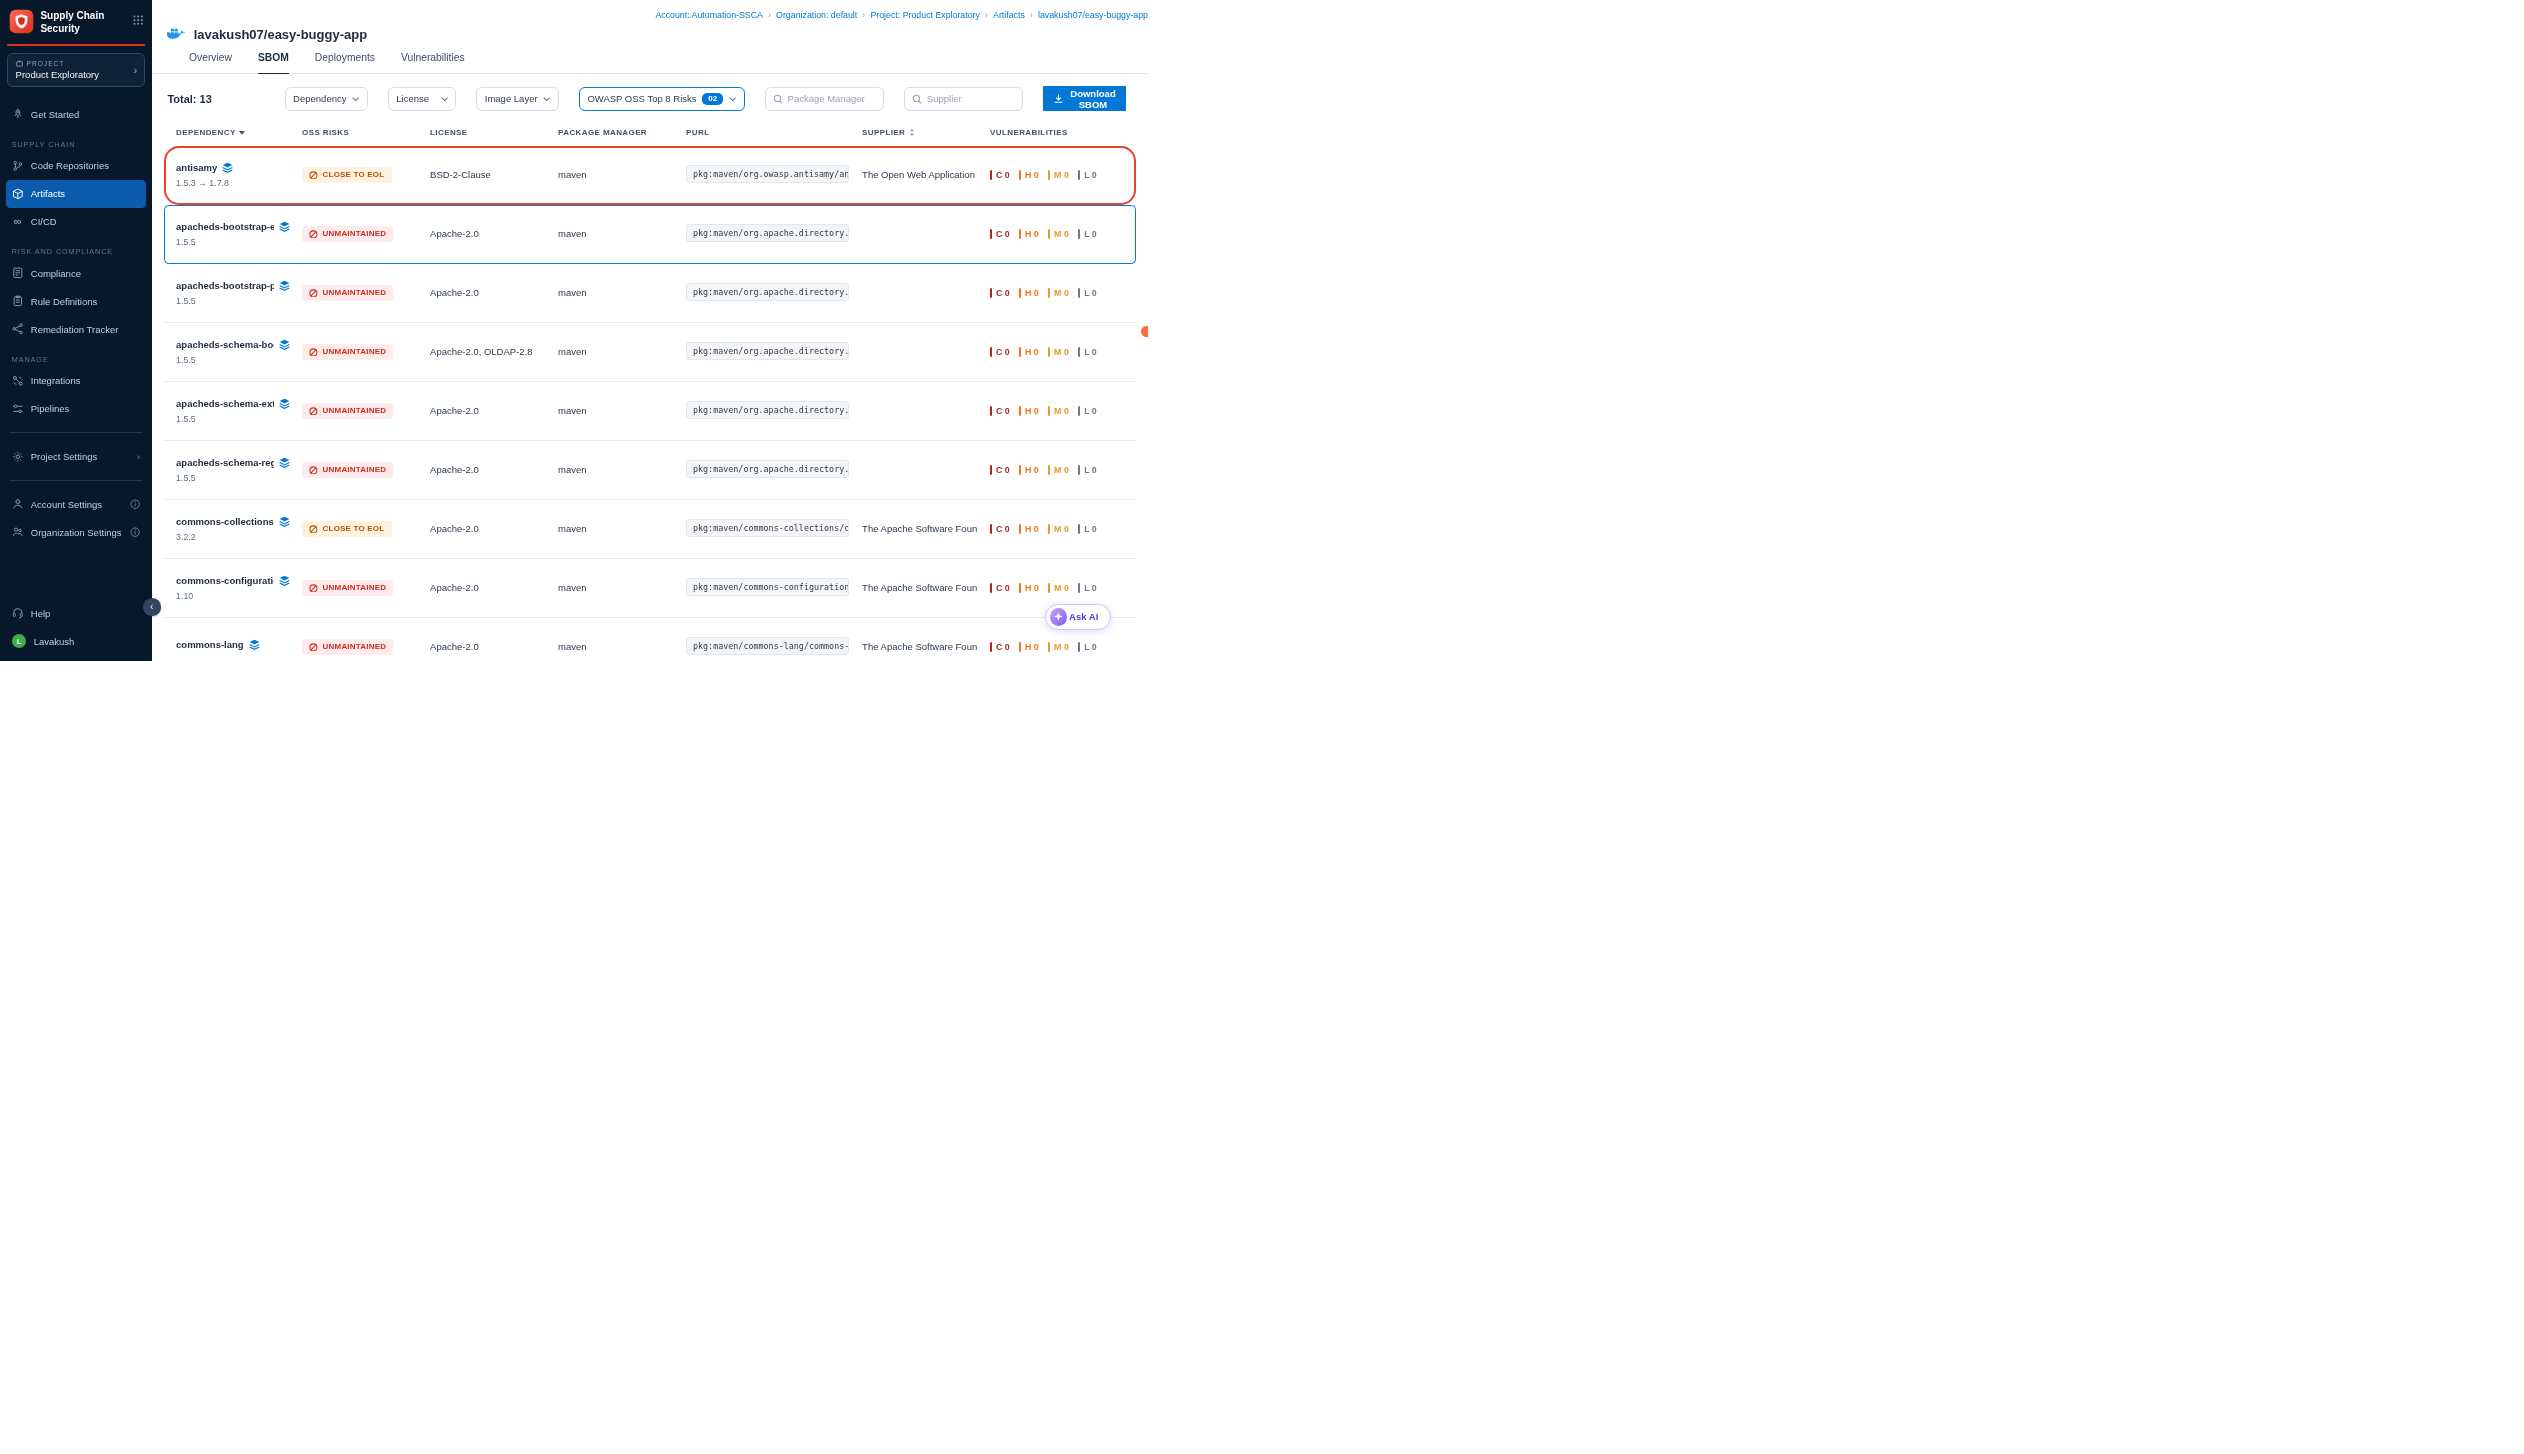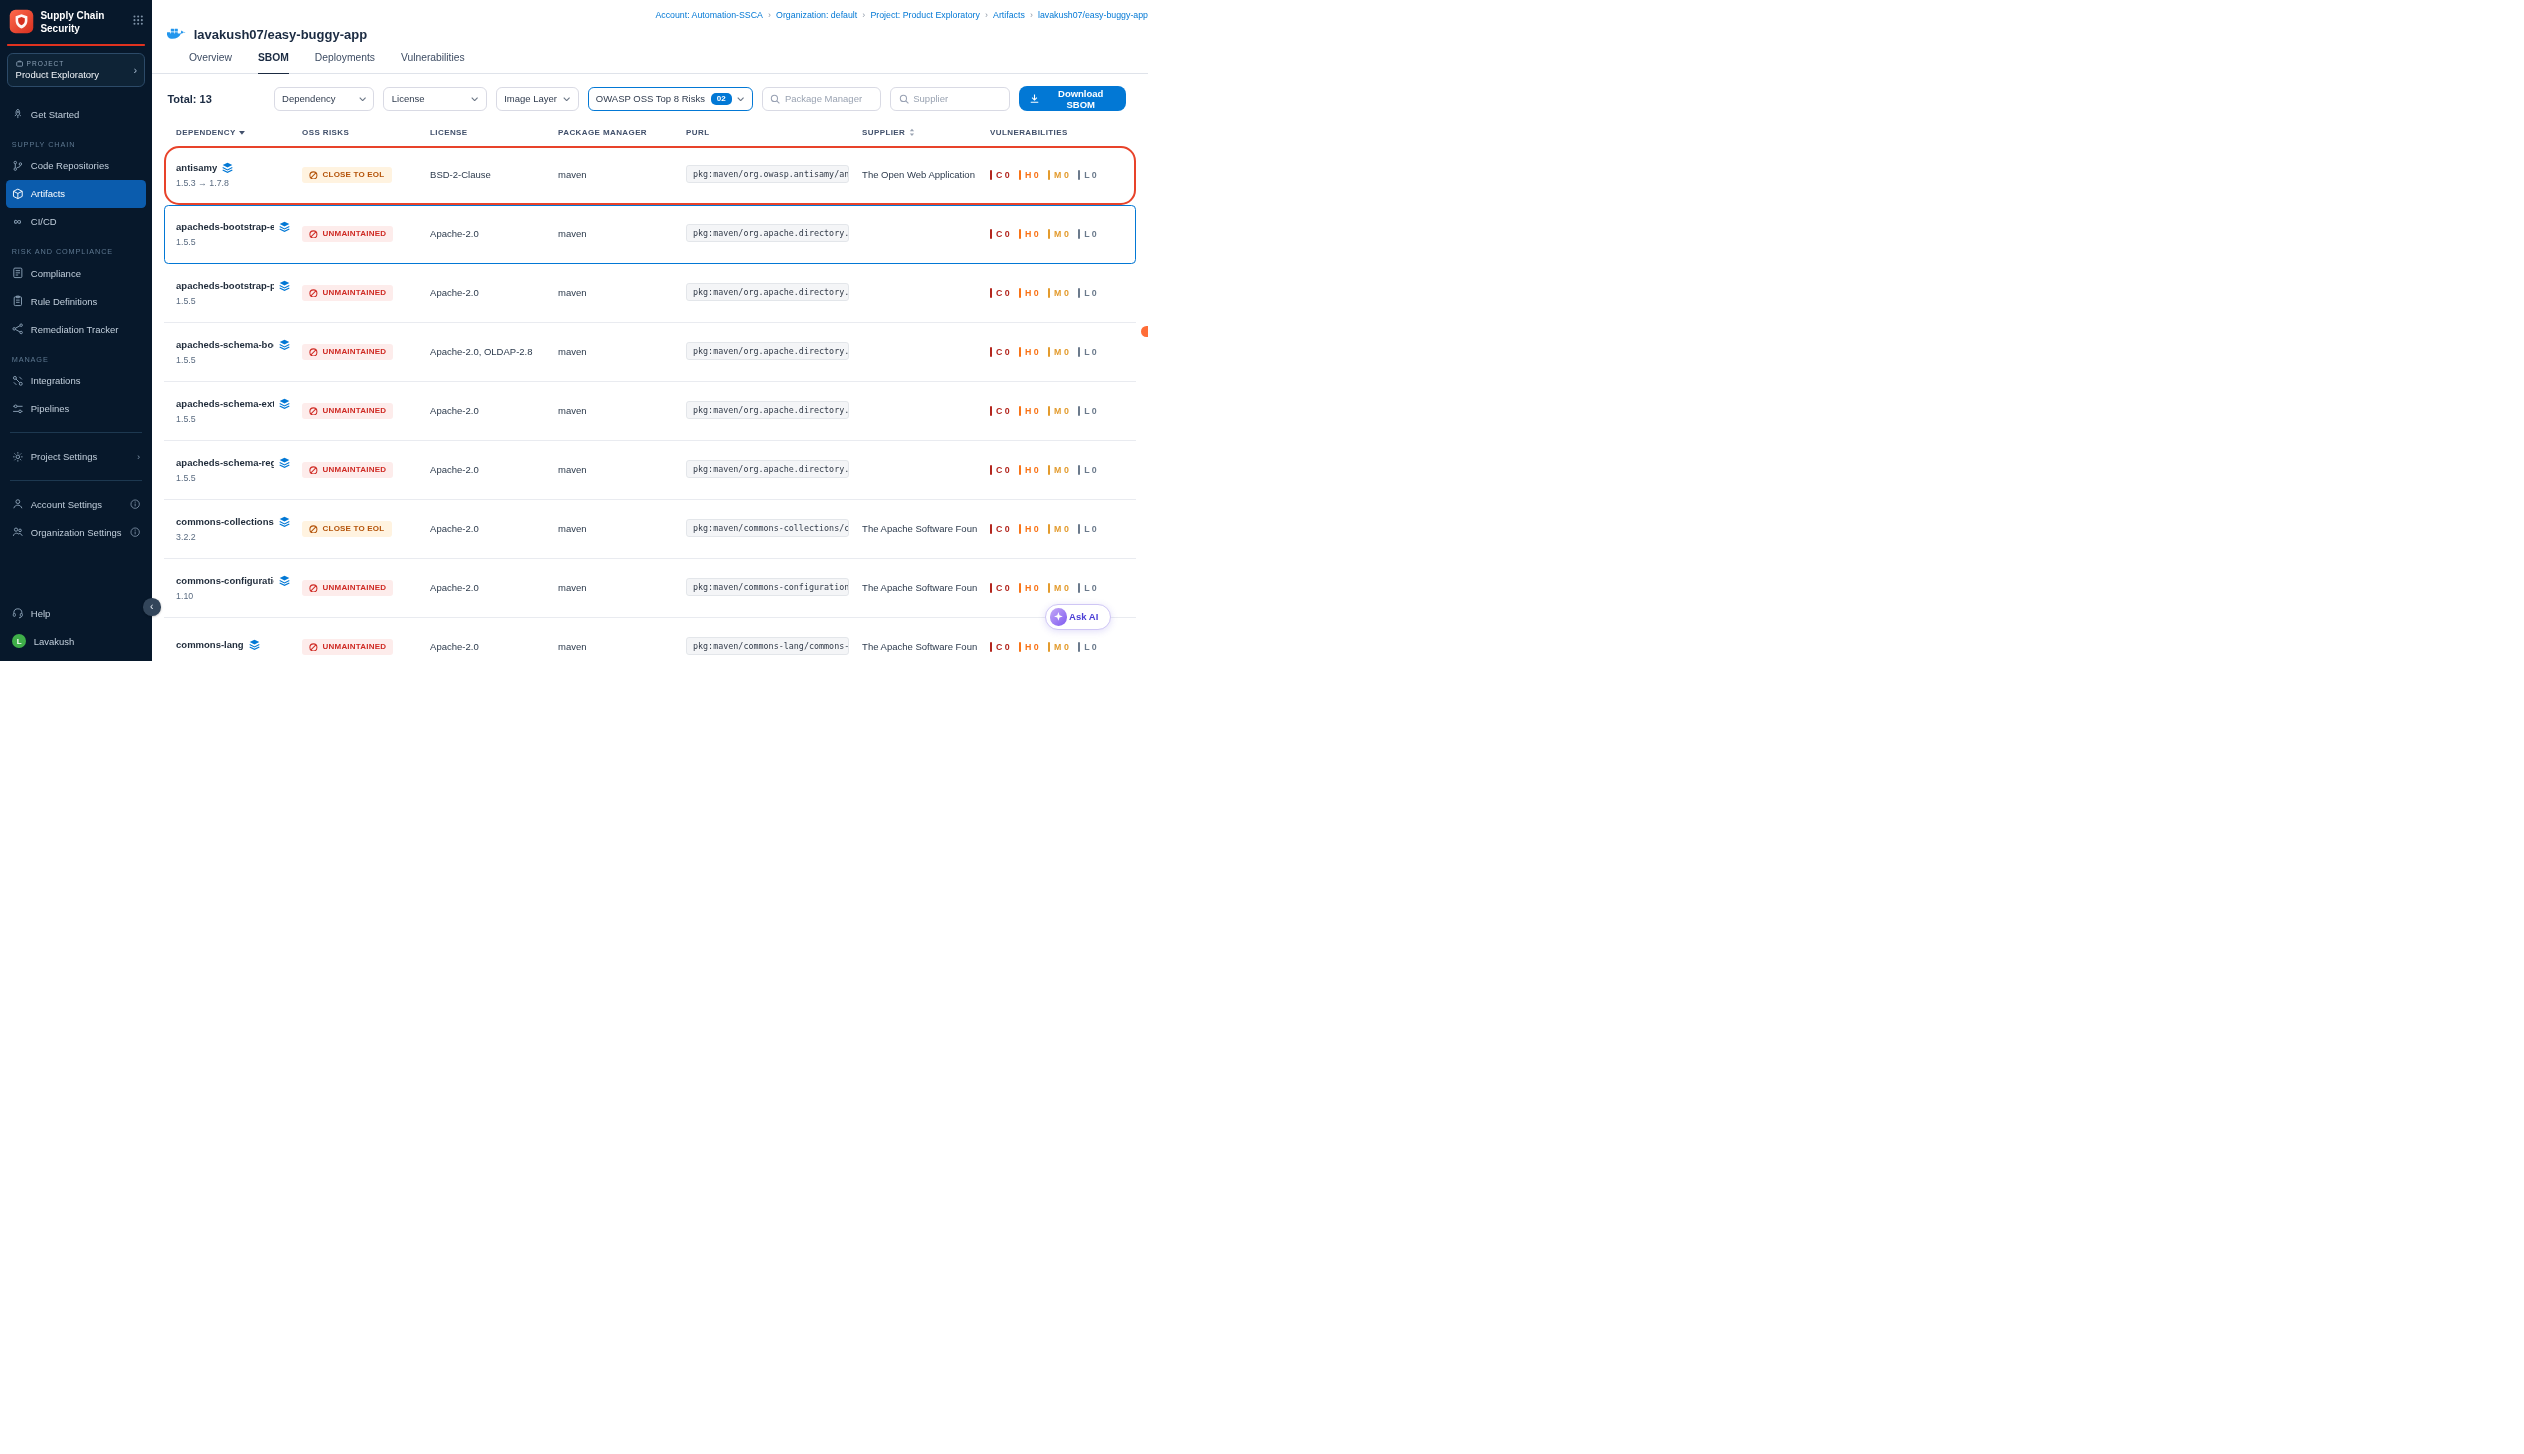--- a/index.html
+++ b/index.html
@@ -35,30 +35,30 @@
   .main { flex:1; height:100%; background:#fff; position:relative; overflow:hidden; }
   .breadcrumb { padding:10.3px 0 0 15.4px; font-size:8.8px; display:flex; gap:5.1px; align-items:center; white-space:nowrap;justify-content:flex-end; }
   .crumb { color:#0278d5; cursor:pointer; }
   .crumb-sep { color:#8f9aa8; }
   .title-row { padding:6.6px 0 0 15.4px; display:flex; align-items:center; gap:7.3px; }
   .page-title { font-size:13px; font-weight:700; color:#1b2b42; }
   .tabs { margin-top:10.3px; padding-left:37px; display:flex; gap:26px; border-bottom:0.7px solid #dfe3ea; }
   .tab { padding-bottom:9.5px; font-size:10.3px; color:#3d4c63; cursor:pointer; }
   .tab.active { color:#1b2b42; font-weight:700; border-bottom:1.8px solid #1b2b42; margin-bottom:-0.7px; }
 
-  .toolbar { display:flex; align-items:center; gap:9px; padding:12.4px 22px 9.5px 15.4px; }
+  .toolbar { display:flex; align-items:center; gap:20px; padding:12.4px 22px 9.5px 15.4px; }
   .total { font-size:11px; font-weight:700; color:#1b2b42; margin-right:53px; white-space:nowrap; }
   .select { height:23.4px; border:0.7px solid #d9dae4; border-radius:5.9px; background:#fff; display:flex; align-items:center; gap:5.9px; padding:0 7.3px; font-size:9.5px; color:#2f3b4e; cursor:pointer; white-space:nowrap; }
   .select.accent { border-color:#0278d5; }
   .pill-badge { background:#0278d5; color:#fff; font-size:8px; font-weight:700; padding:1.5px 5.9px; border-radius:5px; }
   .chev { color:#6b7685; display:inline-flex; }
   .search-box { height:23.4px; border:0.7px solid #d9dae4; border-radius:5.9px; display:flex; align-items:center; gap:4.4px; padding:0 7.3px; background:#fff; }
   .search-box input { border:none; outline:none; font-size:9.5px; color:#2f3b4e; width:88px; font-family:"Liberation Sans",sans-serif; background:transparent; }
   .search-box input::placeholder { color:#9aa3b2; }
-  .dl-btn { margin-left:auto; height:25px; background:#0278d5; border:none; color:#fff; font-size:9.5px; font-weight:700; border-radius:8px; display:flex; align-items:center; gap:5.9px; padding:0 10.3px; cursor:pointer; font-family:"Liberation Sans",sans-serif; }
+  .dl-btn { margin-left:auto; height:25px; background:#0278d5; border:none; color:#fff; font-size:9.5px; font-weight:700; border-radius:0; display:flex; align-items:center; gap:5.9px; padding:0 10.3px; cursor:pointer; font-family:"Liberation Sans",sans-serif; }
 
   .table { margin:0 12.4px; }
   .grid7 { display:grid; grid-template-columns:126px 128px 128px 128px 176px 128px 1fr; }
   .thead { padding:7.3px 0 8.8px; }
   .th { font-size:8px; font-weight:700; letter-spacing:0.4px; color:#41506b; padding-left:11.7px; display:flex; align-items:center; gap:3.7px; white-space:nowrap; }
   .row { height:59px; align-items:center; border-bottom:0.7px solid #e9ebf0; position:relative; background:#fff; }
   .row.hl-red { outline:2.9px solid #e8432a; outline-offset:-2.9px; border-radius:15px; z-index:1; }
   .row.hl-blue { outline:1.1px solid #0278d5; outline-offset:-1.1px; border-radius:4.4px; }
   .cell { padding-left:11.7px; min-width:0; }
   .dep-name-line { display:flex; align-items:center; gap:5.1px; }

